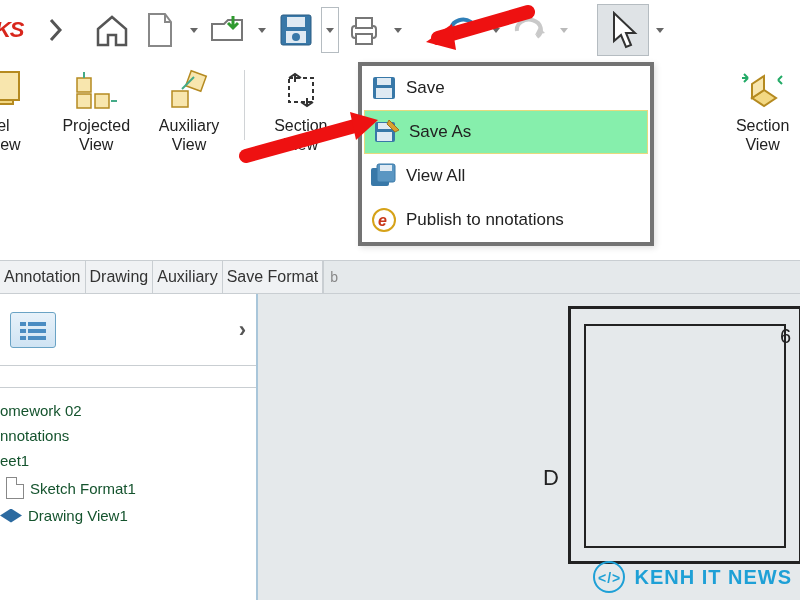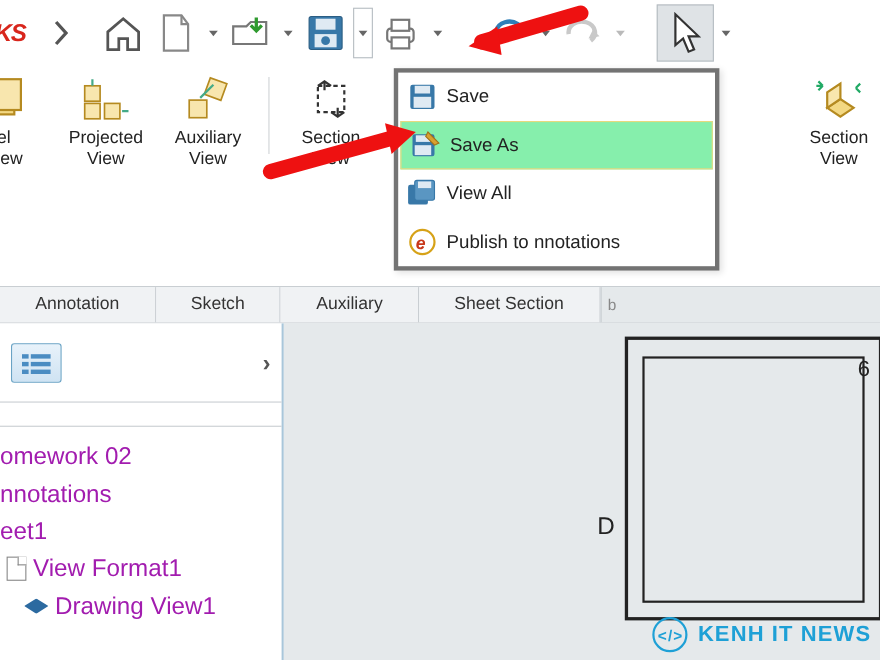--- a/index.html
+++ b/index.html
@@ -23,34 +23,34 @@
 
   
   .save-menu { position:absolute; top:62px; left:358px; width:296px; background:#fff; border:4px solid #737373; box-shadow:2px 2px 6px rgba(0,0,0,.12); z-index:50; }
   .menu-row { display:flex; align-items:center; height:44px; cursor:pointer; }
   .menu-row.hl { background:#86efac; border:1px solid #e8d97e; margin:0 2px; }
   .menu-ico { width:44px; display:flex; align-items:center; justify-content:center; }
   .menu-txt { font-size:17px; color:#222; }
 
   
   .tabrow { position:absolute; top:260px; left:0; right:0; height:34px; display:flex; border-top:1px solid #c9ced2; border-bottom:1px solid #c9ced2; background:#eef1f3;}
-  .tab { padding:0 32px; display:flex; align-items:center; border-right:1px solid #c9ced2; font-size:16px; color:#333; cursor:pointer; background:#f0f2f4;}
+  .tab { padding:0 4px; display:flex; align-items:center; border-right:1px solid #c9ced2; font-size:16px; color:#333; cursor:pointer; background:#f0f2f4;}
   .tabtail { flex:1; background:#e5e9eb; border-left:1px solid #c9ced2; padding-left:6px; display:flex; align-items:center; color:#888;}
 
   
   .lower { position:absolute; top:294px; left:0; right:0; bottom:0; display:flex; }
   .side { width:258px; border-right:2px solid #a9c6da; background:#fff; display:flex; flex-direction:column;}
   .side-top { height:72px; border-bottom:1px solid #c9ced2; display:flex; align-items:center; padding:0 10px; justify-content:space-between;}
   .panel-ico { width:46px; height:36px; border:1px solid #6aa3c5; border-radius:3px; background:linear-gradient(#e8f2fa,#cfe3f3); display:flex; align-items:center; justify-content:center;}
   .chevron-right { font-size:22px; color:#555; font-weight:bold;}
   .spacer-row { height:22px; border-bottom:1px solid #c9ced2;}
-  .tree { padding:10px 0 0 0; font-size:22px; color:#a21caf;}
+  .tree { padding:10px 0 0 0; font-size:15px; color:#14532d;}
   .tree-item { padding:4px 4px 4px 0; display:flex; align-items:center; gap:6px;}
   .tree-item.ind1 { padding-left:6px;}
-  .tree-item.ind2 { padding-left:22px;}
+  .tree-item.ind2 { }
   .sheet-ico { width:18px; height:22px; background:#fff; border:1px solid #888; position:relative;}
   .sheet-ico:after{ content:""; position:absolute; right:-1px; top:-1px; width:7px; height:7px; background:#fff; border-left:1px solid #888; border-bottom:1px solid #888;}
   .gradcap { width:22px; height:14px; background:#2c6aa0; clip-path: polygon(50% 0,100% 50%,50% 100%,0 50%);}
 
   .canvas { flex:1; background:#e5e9eb; position:relative;}
   .frame-outer { position:absolute; right:-2px; top:12px; width:234px; height:258px; border:3px solid #222;}
   .frame-inner { position:absolute; right:14px; top:30px; width:202px; height:224px; border:2px solid #222;}
   .mark-6 { position:absolute; right:8px; top:16px; font-size:20px; color:#222;}
   .mark-D { position:absolute; left:-28px; top:156px; font-size:22px; color:#222;}
 
@@ -259,23 +259,23 @@
   <path d="M110 10 L20 36" stroke="#e11" stroke-width="14" stroke-linecap="round"></path>
   <path d="M8 40 L34 22 L38 48 Z" fill="#e11"></path>
 </svg>
 <svg class="arrow" style="top:110px; left:238px;" width="160" height="60">
   <path d="M8 46 L124 14" stroke="#e11" stroke-width="14" stroke-linecap="round"></path>
   <path d="M140 10 L112 2 L118 30 Z" fill="#e11"></path>
 </svg>
 
 <div class="tabrow">
   <div class="tab">Annotation</div>
-  <div class="tab">Sketch</div>
+  <div class="tab">Drawing</div>
   <div class="tab">Auxiliary</div>
-  <div class="tab">Sheet Section</div>
+  <div class="tab">Save Format</div>
   <div class="tabtail">b</div>
 </div>
 
 <div class="lower">
   <div class="side">
     <div class="side-top">
       <div class="panel-ico">
         <svg width="30" height="22">
             <rect x="2" y="3" width="6" height="4" fill="#4a8cc2"></rect>
             <rect x="10" y="3" width="18" height="4" fill="#4a8cc2"></rect>
@@ -293,21 +293,21 @@
           <span>omework 02</span>
         </div>
       <div class="tree-item">
           <span>nnotations</span>
         </div>
       <div class="tree-item">
           <span>eet1</span>
         </div>
       <div class="tree-item ind1">
         <span class="sheet-ico"></span>
-        <span>View Format1</span>
+        <span>Sketch Format1</span>
       </div>
       <div class="tree-item ind2">
         <span class="gradcap"></span>
         <span>Drawing View1</span>
       </div>
     </div>
   </div>
 
   <div class="canvas">
     <div class="frame-outer">

